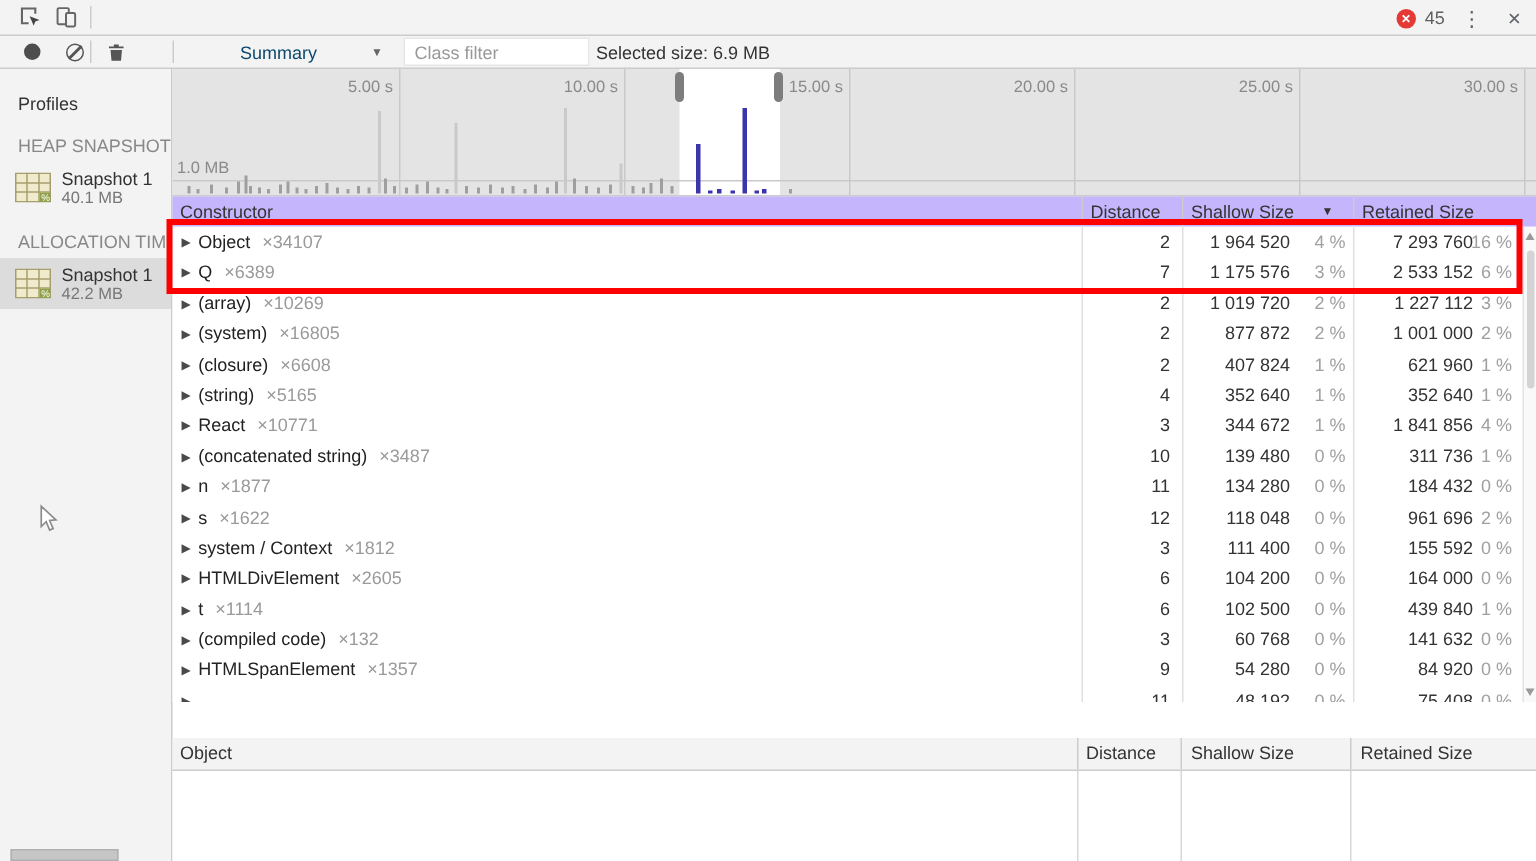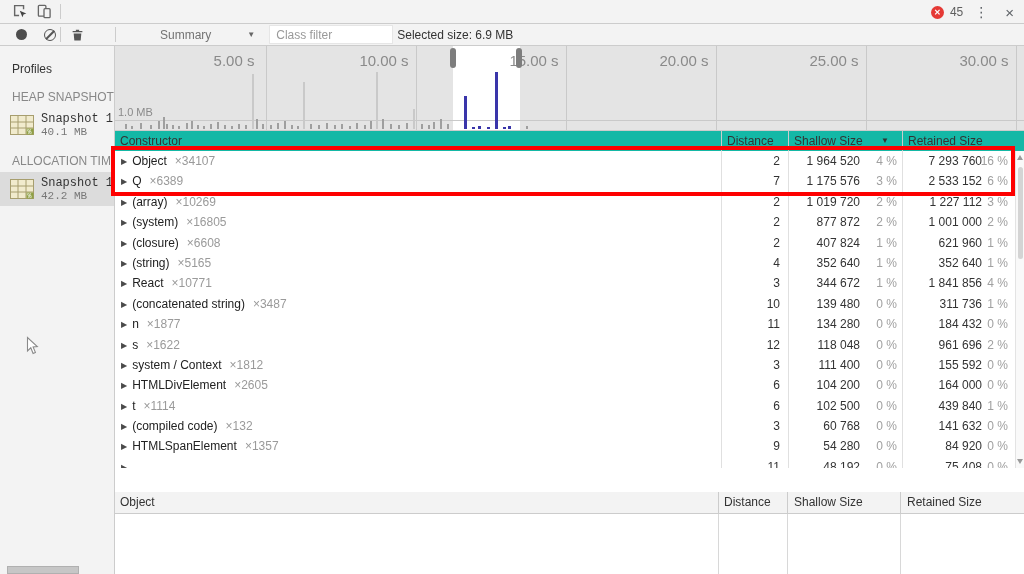--- a/index.html
+++ b/index.html
@@ -20,51 +20,51 @@
   .err-count { color:#5f5f5f; font-size:12px; }
   .kebab { font-size:14px; color:#5f6368; padding:0 5px; cursor:pointer; }
   .closex { font-size:15px; color:#5f6368; padding:0 6px; cursor:pointer; }
 
   
   .toolbar { position:absolute; left:0; top:24px; width:1024px; height:22px; background:#f3f3f3; border-bottom:1px solid #ccc; display:flex; align-items:center; }
   .rec-dot { width:11px; height:11px; border-radius:50%; background:#4d4d4d; margin-left:16px; cursor:pointer; }
   .block-ic { width:12px; height:12px; border-radius:50%; border:1.5px solid #555; position:relative; margin-left:17px; cursor:pointer; }
   .block-ic::after { content:""; position:absolute; left:-1px; top:4px; width:12px; height:1.5px; background:#555; transform:rotate(-45deg); }
   .summary-ctl { display:flex; align-items:center; margin-left:40px; cursor:pointer; }
-  .summary-ctl .lbl { color:#737373; }
+  .summary-ctl .lbl { color:#0c4a6e; }
   .dd-arrow { font-size:8px; color:#666; margin-left:36px; }
   .class-filter { margin-left:14px; width:124px; height:19px; border:1px solid #e6e6e6; background:#fff; font-family:"Liberation Sans",sans-serif; font-size:12px; padding:0 6px; color:#333; outline:none; }
   .class-filter::placeholder { color:#999; }
   .sel-size { margin-left:4px; color:#333; }
 
   
   .sidebar { position:absolute; left:0; top:46px; width:115px; height:528px; background:#f3f3f3; border-right:1px solid #ccc; overflow:hidden; }
   .side-title { margin:16px 0 14px 12px; color:#333; }
   .side-header { margin:12px 0 4px 12px; color:#888; white-space:nowrap; overflow:hidden; }
-  .side-item { display:flex; align-items:center; padding:4px 0 4px 10px; cursor:pointer; white-space:nowrap;font-family:Liberation Mono, monospace; }
+  .side-item { display:flex; align-items:center; padding:4px 0 4px 10px; cursor:pointer; white-space:nowrap; }
   .side-item.sel { background:#dcdcdc; }
   .si-text { margin-left:7px; }
   .si-name { color:#333; font-size:12px; }
   .si-size { color:#777; font-size:11px; }
 
   
   .timeline { position:absolute; left:115px; top:46px; width:909px; height:85px; background:#e4e4e4; border-bottom:1px solid #ccc; overflow:hidden; }
   .tl-selection { position:absolute; top:0; height:85px; background:#fff; }
   .tl-grid { position:absolute; top:0; width:1px; height:85px; background:#c9c9c9; }
-  .tl-label { position:absolute; top:6px; width:56px; text-align:center; color:#8a8a8a; font-size:15px; }
+  .tl-label { position:absolute; top:6px; width:56px; text-align:right; color:#8a8a8a; font-size:11px; }
   .tl-memline { position:absolute; left:0; top:74px; width:909px; height:1px; background:#c9c9c9; }
   .tl-memlabel { position:absolute; left:3px; top:60px; color:#8a8a8a; font-size:11px; }
   .bar { position:absolute; bottom:1px; width:2px; }
   .bar.gsmall { background:#9f9f9f; }
   .bar.gtall { background:#c9c9c9; }
   .bar.blue { background:#3a35aa; width:3px; }
   .tl-handle { position:absolute; top:2px; width:6px; height:20px; background:#7d7d7d; border-radius:3px; }
 
   
-  .grid-head { position:absolute; left:115px; top:131px; width:909px; height:37px; background:#14b8a6; border-bottom:1px solid #ccc; }
+  .grid-head { position:absolute; left:115px; top:131px; width:909px; height:37px; background:#c4b5fd; border-bottom:1px solid #ccc; }
   .grid-head span, .bot-head span { position:absolute; top:3px; color:#333; white-space:nowrap; }
   .col-sep { position:absolute; top:0; width:1px; height:100%; background:#ccc; }
   .sort-arrow { font-size:8px; color:#666; }
   .rows { position:absolute; left:115px; top:151px; width:900px; height:317px; overflow:hidden; background:#fff; }
   .rows .col-line { position:absolute; top:0; width:1px; height:100%; background:#e0e0e0; }
   .trow { position:relative; height:20.4px; cursor:pointer; }
   .namewrap { position:absolute; left:6px; top:3px; white-space:nowrap; }
   .tri { font-size:8px; color:#4a4a4a; margin-right:5px; vertical-align:1px; }
   .rname { color:#222; }
   .rcount { color:#9a9a9a; margin-left:8px; }

